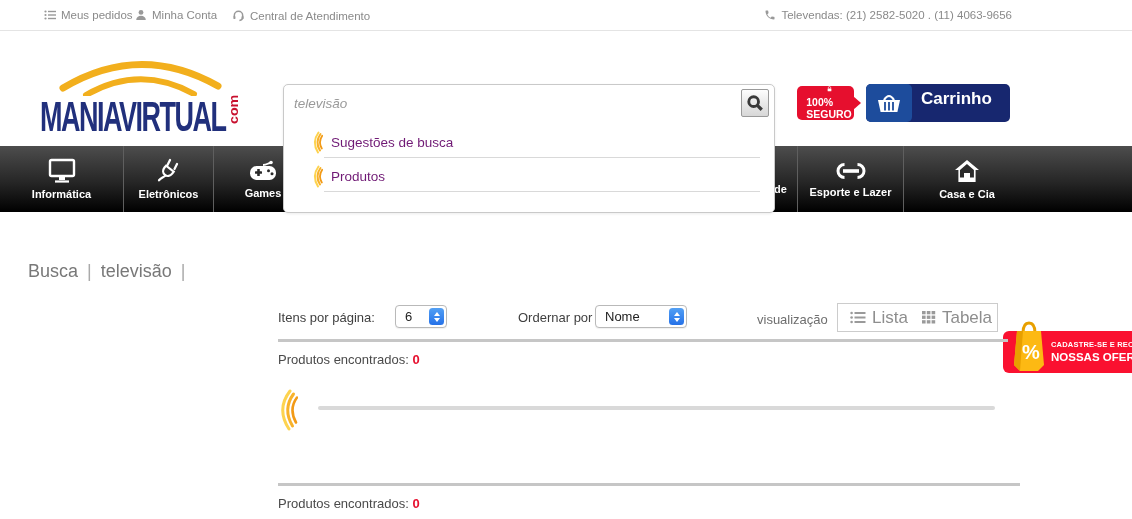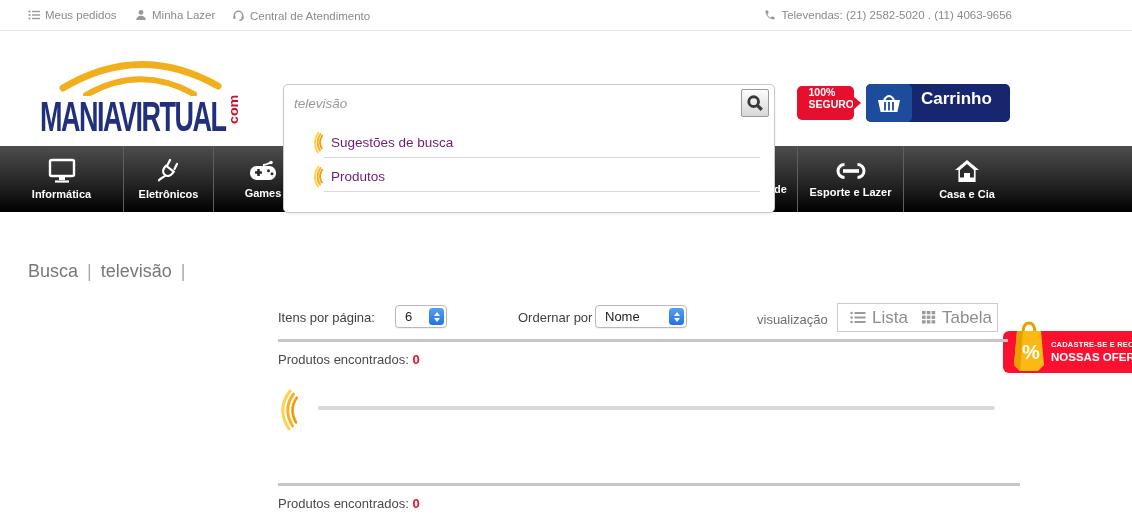--- a/index.html
+++ b/index.html
@@ -3,21 +3,21 @@
 <meta charset="utf-8">
 <style>
   * { margin:0; padding:0; box-sizing:border-box; }
   html,body { width:1132px; height:519px; background:#fff; font-family:"Liberation Sans", sans-serif; }
   #app { position:relative; width:1132px; height:519px; overflow:hidden; background:#fff; }
 
   
   .topbar { position:absolute; left:0; top:0; width:1132px; height:31px; background:#fff; border-bottom:1px solid #e4e4e4; }
   .topbar-item { position:absolute; top:9px; display:flex; align-items:center; gap:5px; color:#8a8a8a; font-size:11.5px; cursor:pointer; }
   .topbar-item svg { display:block; }
-  .tb-orders { left:28px;align-items:flex-end; }
+  .tb-orders { left:44px;align-items:flex-end; }
   .tb-account { left:135px; }
   .tb-support { left:232px; }
   .tb-phone { right:120px; }
 
   
   .logo { position:absolute; left:40px; top:50px; width:200px; height:90px; cursor:pointer; }
   .logo-arcs { position:absolute; left:18px; top:0px; }
   .logo-word { position:absolute; left:0px; top:44px; display:flex; align-items:flex-start; }
   .logo-text { font-size:27px; font-weight:bold; letter-spacing:-1.5px; color:#21307c; transform:scaleY(1.55); transform-origin:top; text-transform:uppercase; }
   .logo-com { writing-mode:vertical-rl; transform:rotate(0.5turn) scaleY(1.1); color:#c8102e; font-weight:bold; font-size:13px; letter-spacing:0px; margin-left:2px; margin-top:2px; line-height:1; }
@@ -28,21 +28,21 @@
   .search-panel { position:absolute; left:283px; top:84px; width:492px; height:129px; background:#fff; border:1px solid #c9c9c9; border-radius:5px; z-index:20; box-shadow:0 1px 3px rgba(0,0,0,0.08); }
   .search-row { position:relative; width:100%; height:37px; }
   .search-input { position:absolute; left:0; top:0; width:100%; height:36px; border:none; outline:none; background:transparent; padding:0 40px 0 10px; font-size:13.5px; font-style:italic; color:#9a9a9a; font-family:"Liberation Sans", sans-serif; }
   .search-btn { position:absolute; right:5px; top:4px; width:28px; height:28px; border:1px solid #9a9a9a; background:linear-gradient(#fdfdfd,#d7d7d7); border-radius:2px; display:flex; align-items:center; justify-content:center; cursor:pointer; }
   .sug-row { position:relative; margin:6px 0 0 0; }
   .sug-item { display:flex; align-items:center; gap:8px; padding:3px 0 2px 24px; cursor:pointer; }
   .sug-label { font-size:13.5px; color:#701a75; }
   .sug-underline { margin:1px 14px 4px 40px; border-bottom:1px solid #d9d9d9; }
 
   
-  .secure-badge { position:absolute; left:797px; top:86px; width:57px; height:34px; background:#e60f2e; border-radius:5px; display:flex; align-items:flex-start; gap:4px; padding-left:7px; }
+  .secure-badge { position:absolute; left:797px; top:86px; width:57px; height:34px; background:#e60f2e; border-radius:5px; display:flex; align-items:center; gap:4px; padding-left:7px;flex-direction:column; }
   .secure-badge:after { content:""; position:absolute; right:-7px; top:10px; border-top:7px solid transparent; border-bottom:7px solid transparent; border-left:8px solid #e60f2e; }
   .secure-text { color:#fff; font-size:10.5px; font-weight:bold; line-height:1.15; }
 
   
   .cart-btn { position:absolute; left:866px; top:84px; width:144px; height:38px; background:#17276f; border-radius:5px; display:flex; align-items:stretch; cursor:pointer; }
   .cart-icon-box { width:46px; background:#1d4c9c; border-radius:5px; display:flex; align-items:center; justify-content:center; }
   .cart-texts { flex:1; display:flex; flex-direction:column; justify-content:center; padding-left:9px; color:#fff; }
   .cart-title { font-size:17px; font-weight:bold; }
   .cart-sub { font-size:11.5px; margin-top:16px; }
 
@@ -115,21 +115,21 @@
         </svg>
       <span>Meus pedidos</span>
     </div>
     <div class="topbar-item tb-account">
       <svg width="12" height="12" viewBox="0 0 12 12">
           <g fill="#999">
             <circle cx="6" cy="3.4" r="2.4"></circle>
             <path d="M1.2 11c0-2.6 2.1-4.2 4.8-4.2s4.8 1.6 4.8 4.2z"></path>
           </g>
         </svg>
-      <span>Minha Lazer</span>
+      <span>Minha Conta</span>
     </div>
     <div class="topbar-item tb-support">
       <svg width="13" height="13" viewBox="0 0 14 14">
           <g fill="none" stroke="#999" stroke-width="1.6">
             <path d="M2.5 9V7a4.5 4.5 0 0 1 9 0v2"></path>
             <path d="M11.5 9c0 2-1.5 3.3-3.5 3.5"></path>
           </g>
           <rect x="1.5" y="7.5" width="2.2" height="3.4" rx="1" fill="#999"></rect>
           <rect x="10.3" y="7.5" width="2.2" height="3.4" rx="1" fill="#999"></rect>
         </svg>

